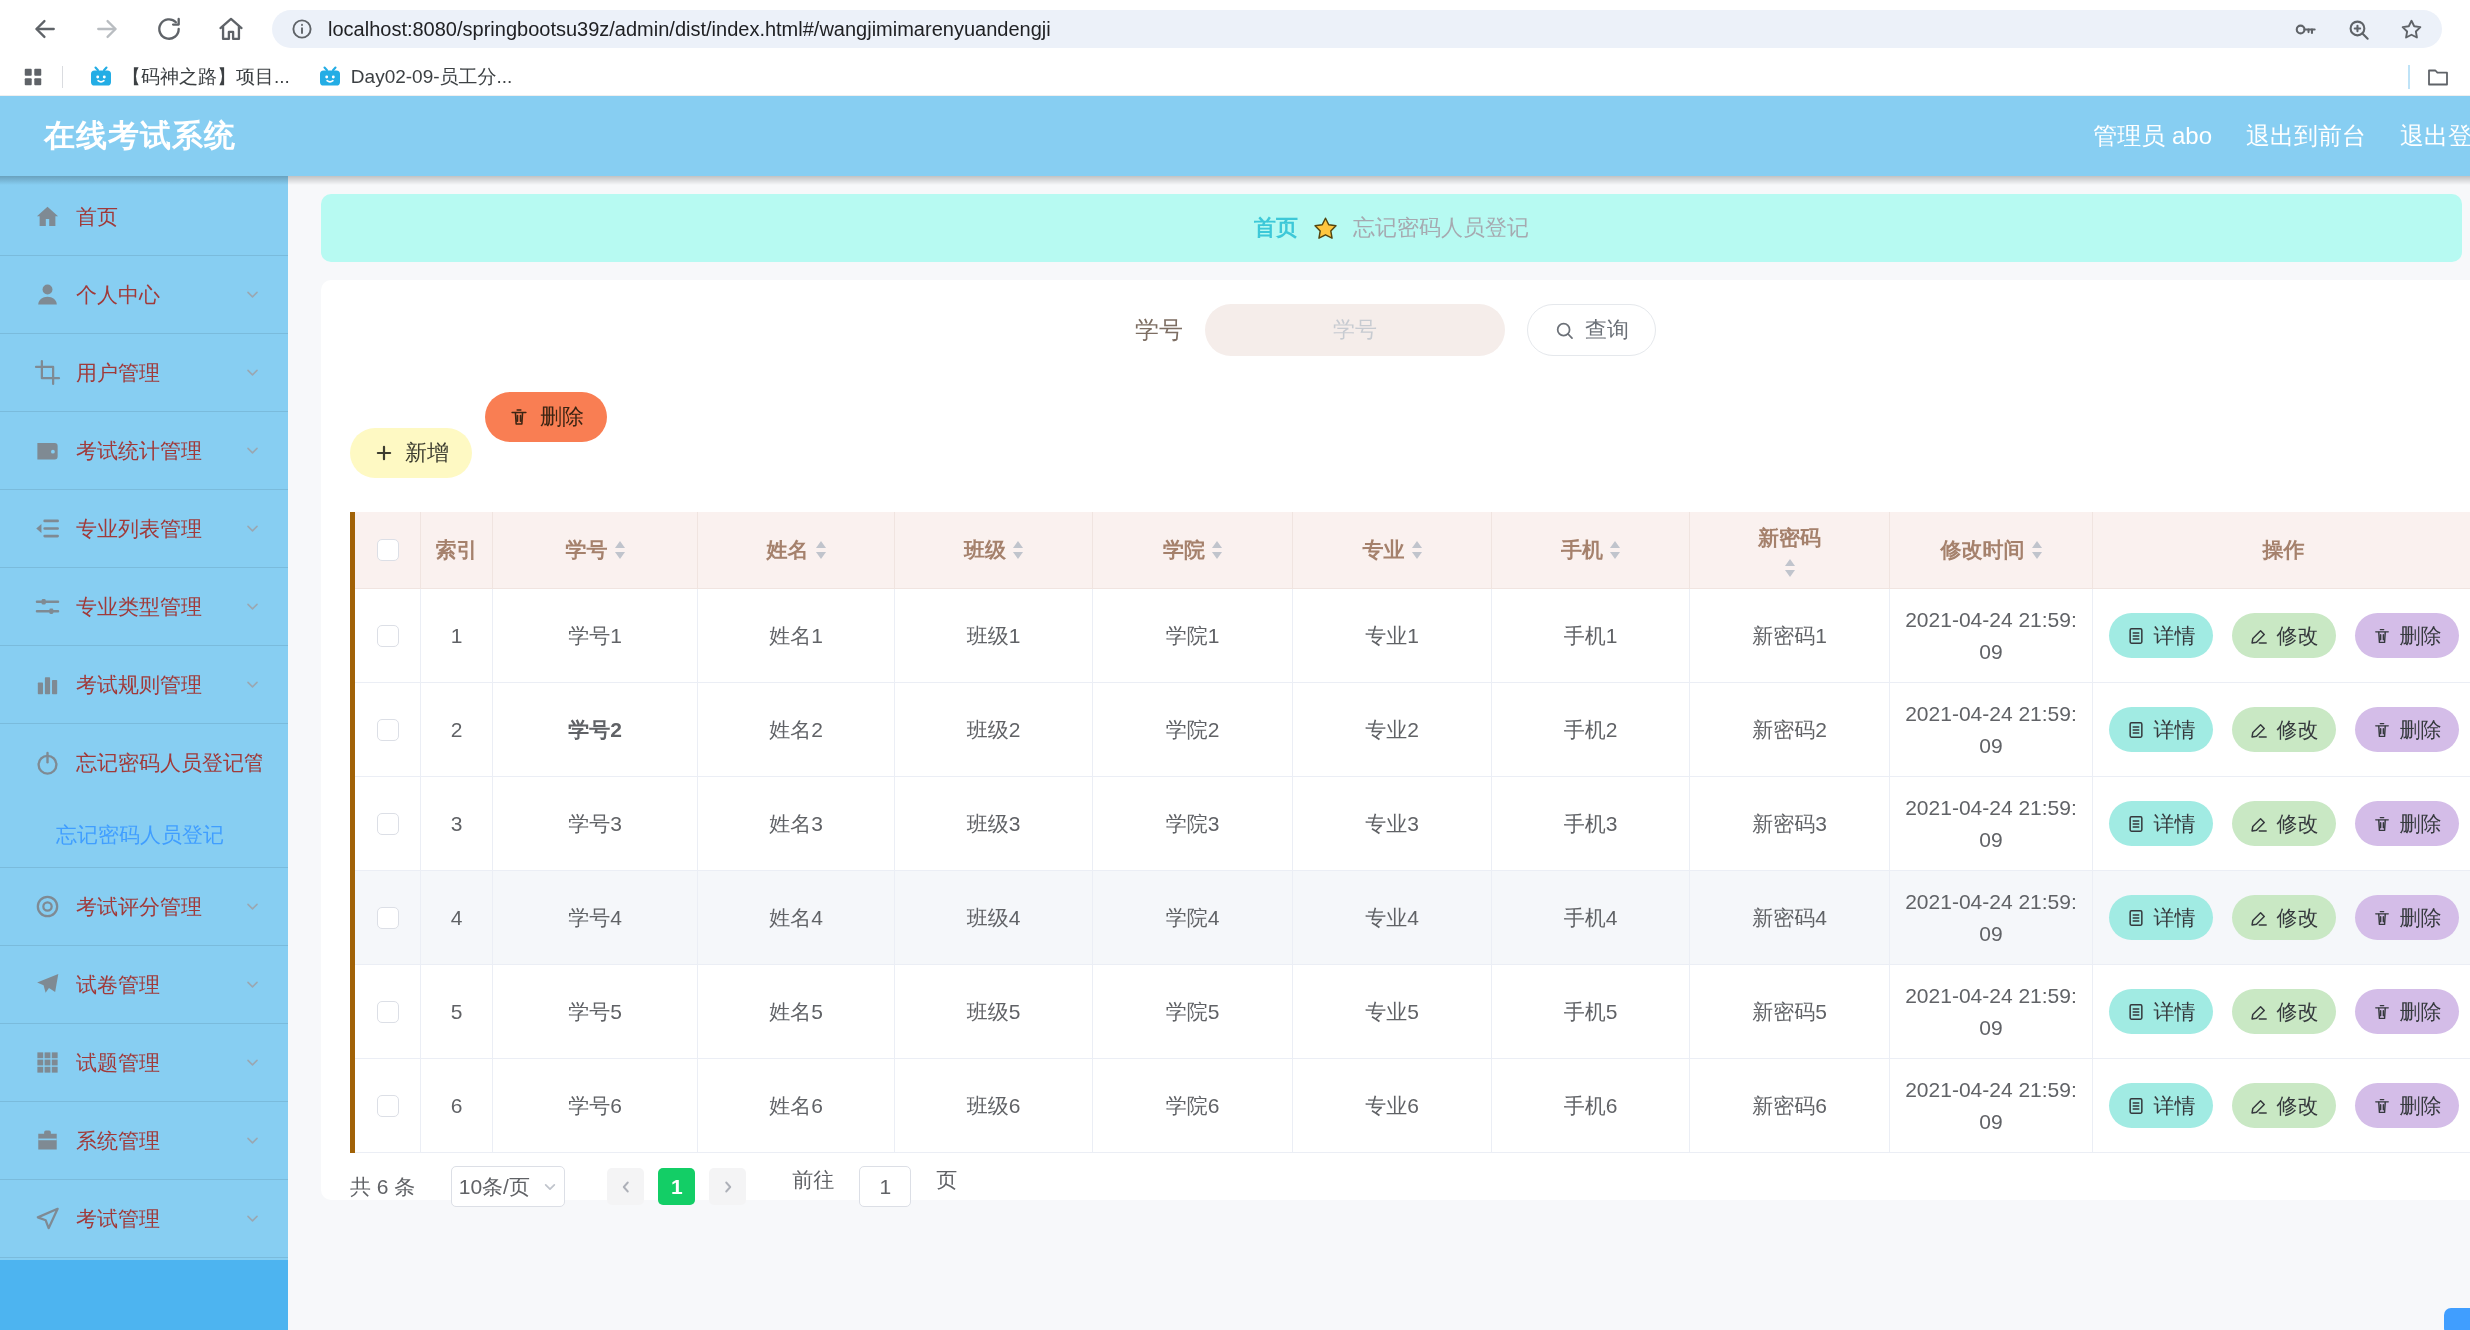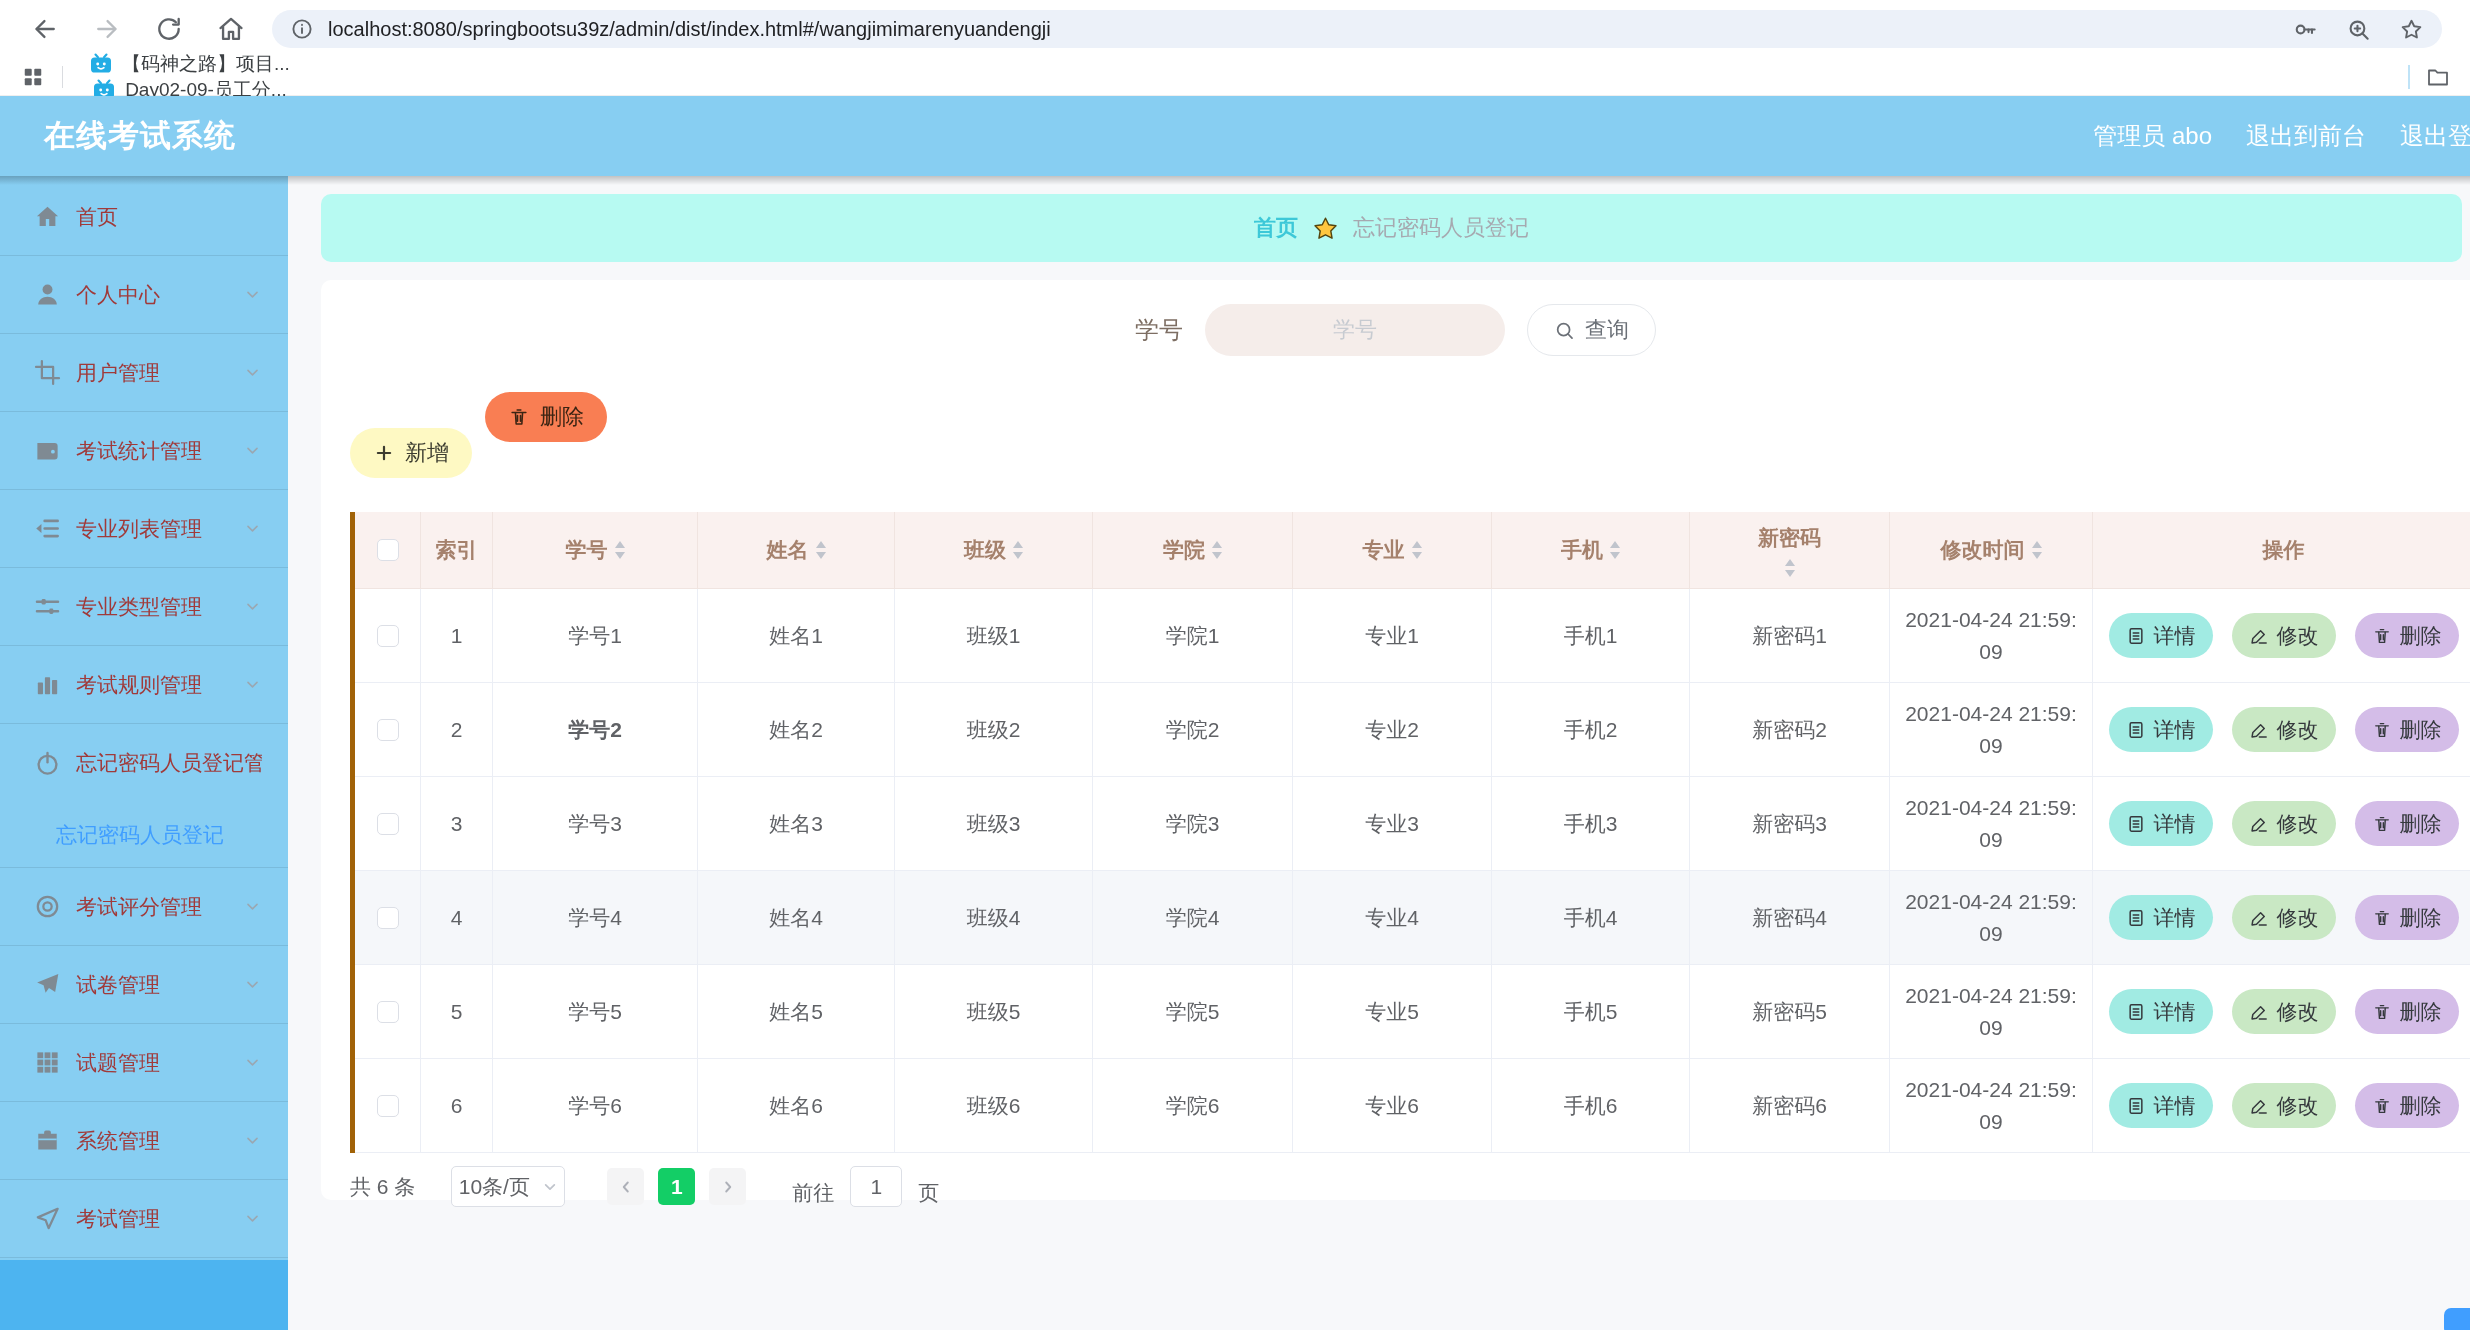--- a/index.html
+++ b/index.html
@@ -107,21 +107,21 @@
   
   .pagination{margin:13px 0 0 29px;display:flex;align-items:center;font-size:21px;color:#606266;}
   .pg-total{margin-right:36px;white-space:nowrap;}
   .pg-select{width:114px;height:41px;border:1px solid #DCDFE6;border-radius:5px;display:flex;align-items:center;
     justify-content:center;gap:12px;margin-right:42px;cursor:pointer;background:#fff;}
   .pg-select svg{width:16px;height:16px;color:#C0C4CC;}
   .pg-sq{width:37px;height:37px;border-radius:5px;display:flex;align-items:center;justify-content:center;cursor:pointer;}
   .pg-prev,.pg-next{background:#F4F4F5;color:#ADB0B8;}
   .pg-prev svg,.pg-next svg{width:18px;height:18px;}
   .pg-page{background:#13CE66;color:#fff;font-weight:bold;margin:0 14px;}
-  .pg-goto{margin-left:46px;display:flex;align-items:flex-end;gap:16px;}
+  .pg-goto{margin-left:46px;display:flex;align-items:flex-start;gap:25px;}
   .pg-input{width:52px;height:41px;border:1px solid #DCDFE6;border-radius:5px;text-align:center;
     font-size:21px;color:#606266;outline:none;font-family:inherit;}
 
   .backtop{position:absolute;right:-8px;bottom:-5px;width:34px;height:27px;background:#409EFF;border-radius:7px;cursor:pointer;}
 </style>
 </head>
 <body>
 
 <div class="browser-toolbar">
   <div class="nav-btn">
@@ -186,21 +186,21 @@
 <div class="bookmarks-bar">
   <span class="bm-grid">
       <svg viewBox="0 0 24 24" fill="currentColor" width="100%" height="100%">
         <rect x="3" y="3" width="7.6" height="7.6" rx="1"></rect>
         <rect x="13.4" y="3" width="7.6" height="7.6" rx="1"></rect>
         <rect x="3" y="13.4" width="7.6" height="7.6" rx="1"></rect>
         <rect x="13.4" y="13.4" width="7.6" height="7.6" rx="1"></rect>
       </svg>
     </span>
   <span class="bm-sep"></span>
-  <span id="bookmarks-list" style="display:flex;align-items:center;flex-direction:column;">
+  <span id="bookmarks-list" style="display:flex;align-items:center;">
       <span class="bookmark-item">
         <span>
           <svg viewBox="0 0 24 24" width="100%" height="100%">
             <path d="M6.5 2.5 9 5.3M17.5 2.5 15 5.3" stroke="#23ADE5" stroke-width="2.1" stroke-linecap="round" fill="none"></path>
             <rect x="2" y="5.5" width="20" height="15" rx="3.6" fill="#23ADE5"></rect>
             <circle cx="8.7" cy="12" r="1.45" fill="#fff"></circle>
             <circle cx="15.3" cy="12" r="1.45" fill="#fff"></circle>
             <path d="M9.1 15.7c1.8 1.4 4 1.4 5.8 0" stroke="#fff" stroke-width="1.7" fill="none" stroke-linecap="round"></path>
           </svg>
         </span>

